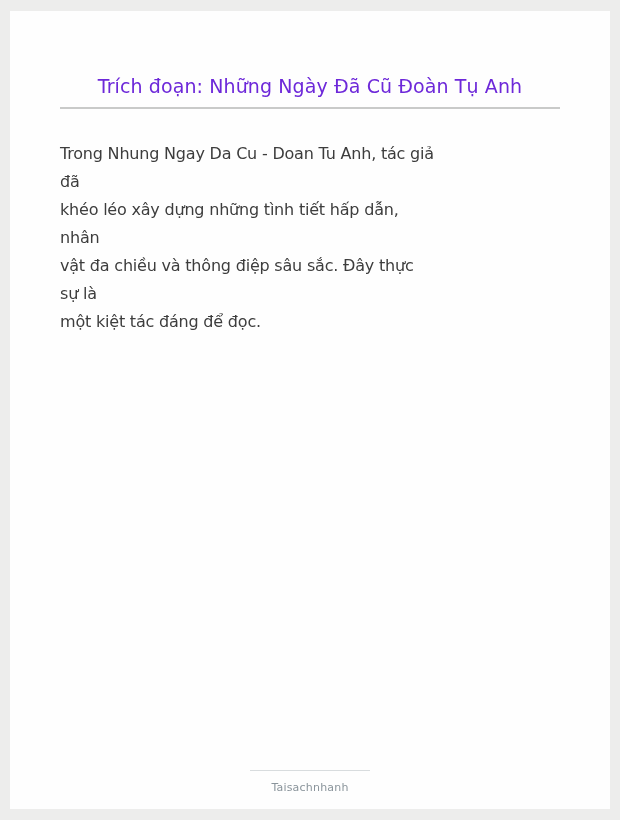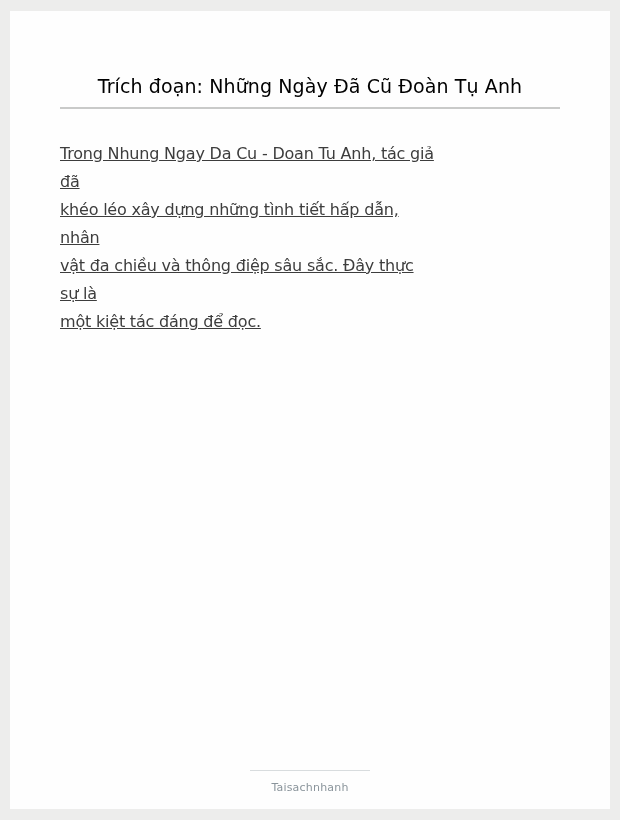--- a/index.html
+++ b/index.html
@@ -21,21 +21,21 @@
     left: 10px;
     top: 11px;
     width: 600px;
     height: 798px;
     background: #fefefe;
   }
 
   .page-title {
     margin-top: 63px;
     text-align: center;
-    color: #000000;
+    color: #6d28d9;
     font-size: 19px;
     font-weight: 500;
     letter-spacing: 0.1px;
     line-height: 24px;
   }
 
   .title-divider {
     width: 500px;
     height: 0;
     margin: 9px auto 0 auto;
@@ -44,21 +44,20 @@
   }
 
   .excerpt-text {
     margin: 31px 48px 0 50px;
     color: #3d3d3d;
     font-size: 16px;
     letter-spacing: -0.2px;
     line-height: 28px;
     white-space: pre-line;
     text-align: left;
-    text-decoration: underline;
   }
 
   .footer {
     position: absolute;
     left: 0;
     right: 0;
     bottom: 11px;
     text-align: center;
   }
 

